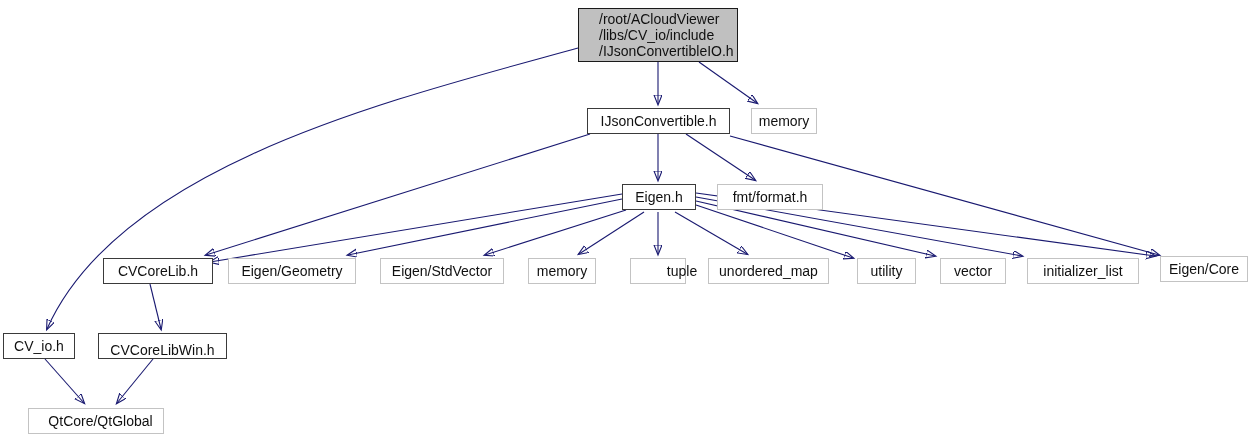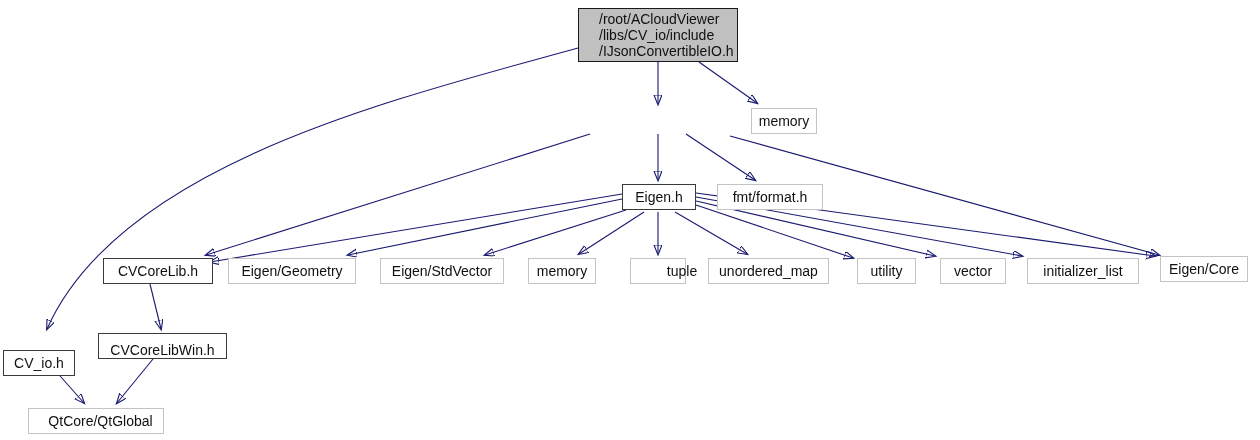--- a/index.html
+++ b/index.html
@@ -73,20 +73,23 @@
     <path d="M45,359 L84,403" marker-end="url(#arrow)"></path>
     <path d="M153,359 L117,403" marker-end="url(#arrow)"></path>
   </svg>
 
   <div class="node current" style="left:578px; top:8px; width:160px; height:54px;">
     <span>/root/ACloudViewer</span>
     <span>/libs/CV_io/include</span>
     <span>/IJsonConvertibleIO.h</span>
   </div>
 
+  <div class="node internal" style="left:587px; top:108px; width:143px; height:26px;">
+    <span>IJsonConvertible.h</span>
+  </div>
 
   <div class="node external" style="left:751px; top:108px; width:66px; height:26px;">
     <span>memory</span>
   </div>
 
   <div class="node internal" style="left:622px; top:184px; width:74px; height:26px;">
     <span>Eigen.h</span>
   </div>
 
   <div class="node external" style="left:717px; top:184px; width:106px; height:26px;">
@@ -126,21 +129,21 @@
   </div>
 
   <div class="node external" style="left:1027px; top:258px; width:112px; height:26px;">
     <span>initializer_list</span>
   </div>
 
   <div class="node external" style="left:1160px; top:256px; width:88px; height:26px;">
     <span>Eigen/Core</span>
   </div>
 
-  <div class="node internal" style="left:3px; top:350px; width:72px; height:26px;">
+  <div class="node internal" style="left:3px; top:333px; width:72px; height:26px;">
     <span>CV_io.h</span>
   </div>
 
   <div class="node internal" style="left:98px; top:333px; width:129px; height:26px;align-items:flex-end;">
     <span>CVCoreLibWin.h</span>
   </div>
 
   <div class="node external" style="left:28px; top:408px; width:136px; height:26px;padding-left:9px;">
     <span>QtCore/QtGlobal</span>
   </div>

